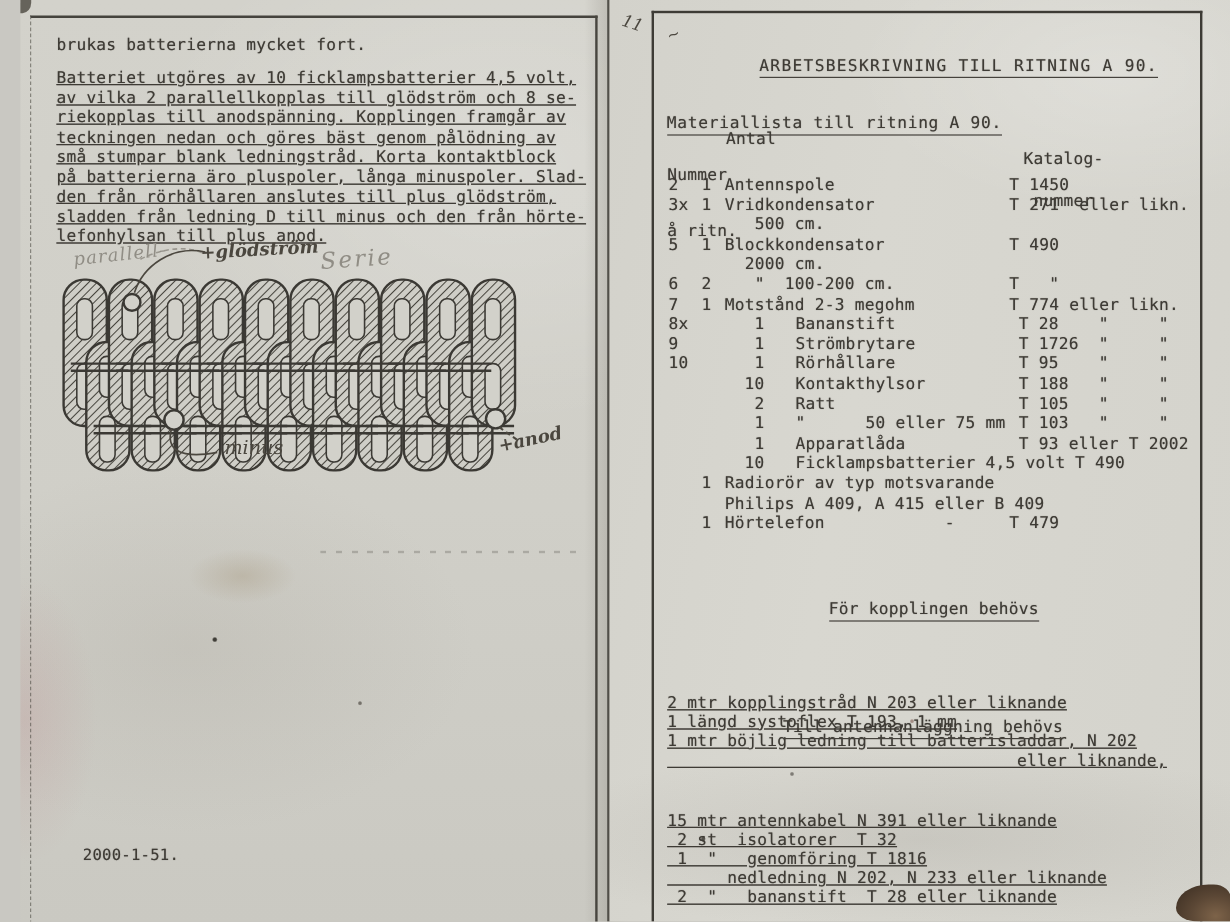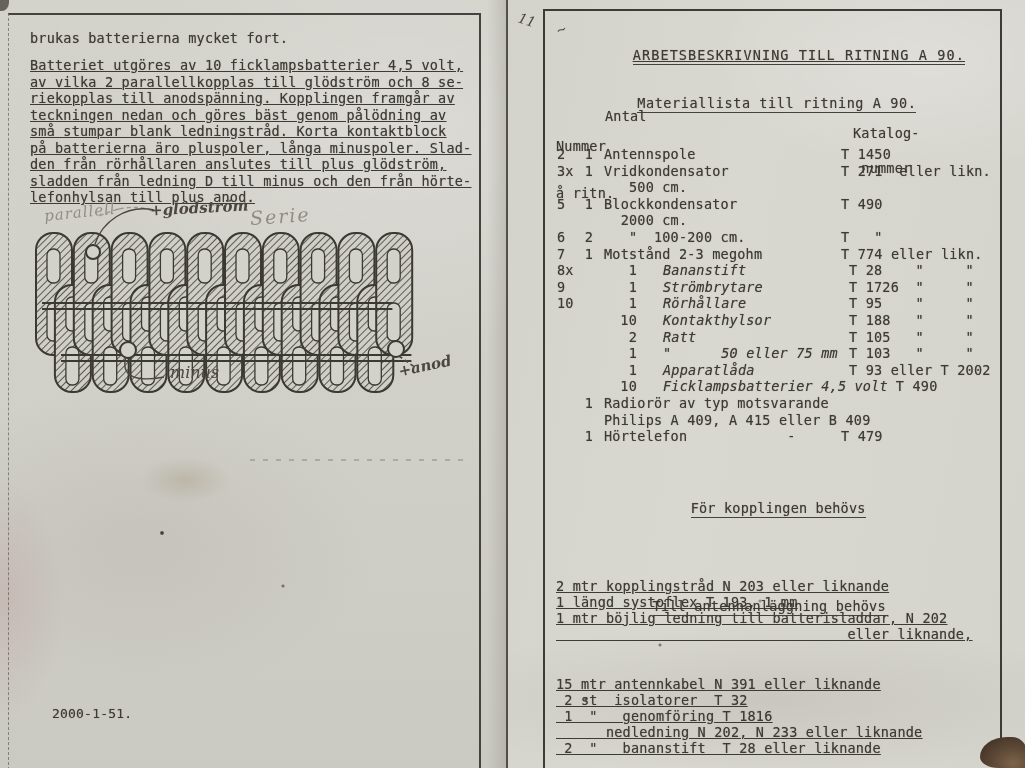--- a/index.html
+++ b/index.html
@@ -4,21 +4,21 @@
 <style>
   html,body{margin:0;padding:0;}
   body{
     width:1025px;height:768px;position:relative;overflow:hidden;
     background:#c9c8c2;
     font-family:"DejaVu Sans Mono", monospace;
     color:#3b3933;
   }
   .page{position:absolute;top:0;height:768px;}
   .page.left{
-    left:0;width:508px;
+    left:17px;width:508px;
     background:
       radial-gradient(circle 2px at 162px 533px, rgba(40,38,32,.85) 0 1.2px, transparent 2.4px),
       radial-gradient(circle 2px at 283px 586px, rgba(60,55,48,.6) 0 1px, transparent 2px),
       radial-gradient(ellipse 80px 160px at 4px 600px, rgba(190,150,150,.30), transparent 75%),
       radial-gradient(ellipse 60px 30px at 185px 480px, rgba(150,130,95,.25), transparent 75%),
       radial-gradient(ellipse 340px 220px at 140px 540px, rgba(165,160,150,.22), transparent 70%),
       radial-gradient(ellipse 420px 300px at 400px 140px, rgba(255,255,255,.20), transparent 72%),
       linear-gradient(180deg,#d3d2cb 0%,#d0cfc8 55%,#cac9c2 100%);
   }
   .page.right{
@@ -74,37 +74,37 @@
   .cell{fill:url(#hatch);stroke:#3b3934;stroke-width:2;}
   .slot{fill:#d2d1ca;stroke:#3b3934;stroke-width:1.3;}
   .conn{stroke:#3b3934;stroke-width:2;}
   .term{fill:#d2d1ca;stroke:#3b3934;stroke-width:2;}
   .ink-line{fill:none;stroke:#4b473f;stroke-width:1.4;}
   .ink-line.dashed{stroke-dasharray:4 3;stroke-width:1.7;}
   .pencil-line{fill:none;stroke:#9a978f;stroke-width:1.3;stroke-dasharray:4 3;}
 
   
   .rp-title{left:543px;top:30px;width:459px;text-align:center;transform:translateX(18px);}
-  .rp-title .underline{letter-spacing:1.1px;text-decoration:underline;}
-  .rp-subtitle{left:543px;top:78px;width:459px;text-align:center;transform:translateX(-4px);}
+  .rp-title .underline{letter-spacing:1.1px;}
+  .rp-subtitle{left:543px;top:78px;width:459px;transform:translateX(-4px);}
   .rp-subtitle .underline{letter-spacing:.6px;}
   .rp-header{left:543px;top:105px;width:459px;height:44px;}
   .h-num{position:absolute;left:13px;top:3px;line-height:15.5px;}
   .h-antal{position:absolute;left:62px;top:3px;}
   .h-kat{position:absolute;left:310px;top:0;line-height:11.5px;}
   .h-kat div{white-space:pre;}
   .rp-rows{left:543px;top:146px;width:470px;}
   .mrow{display:flex;line-height:16.6px;white-space:pre;padding-left:14px;}
   .mrow span{flex:none;white-space:pre;}
   .c-num{width:23px;}
   .c-qty{width:13px;text-align:right;}
   .c-desc{margin-left:11px;min-width:237px;}
   .c-cat{margin-left:0;}
   .mrow.ind .c-qty{width:57px;}
-  .mrow.ind .c-desc{margin-left:26px;min-width:178px;font-style:italic;}
+  .mrow.ind .c-desc{margin-left:26px;min-width:178px;}
   .mrow.ind .c-cat{margin-left:8px;}
   .sec{left:543px;width:459px;}
   .sec-c{top:450px;}
   .sec-a{top:548px;}
   .sec-title{text-align:center;position:relative;}
   .sec-c .sec-title{left:-11px;}
   .sec-a .sec-title{left:-20px;}
   .sec-lines{margin-top:12px;padding-left:13px;line-height:16.2px;}
 </style>
 </head>

